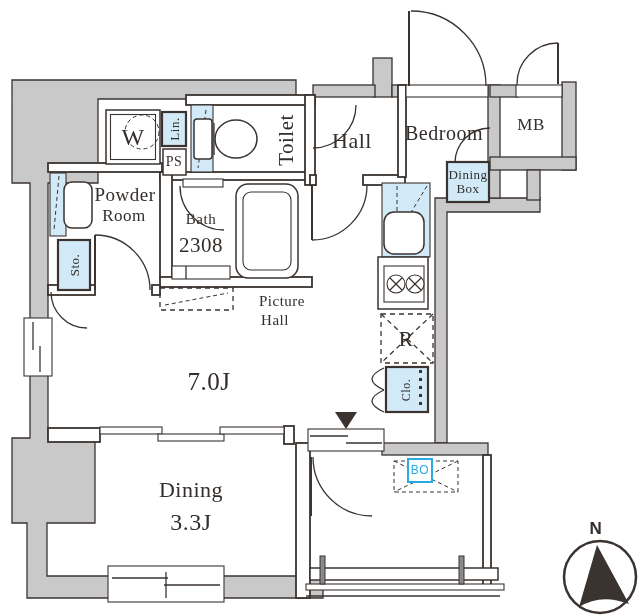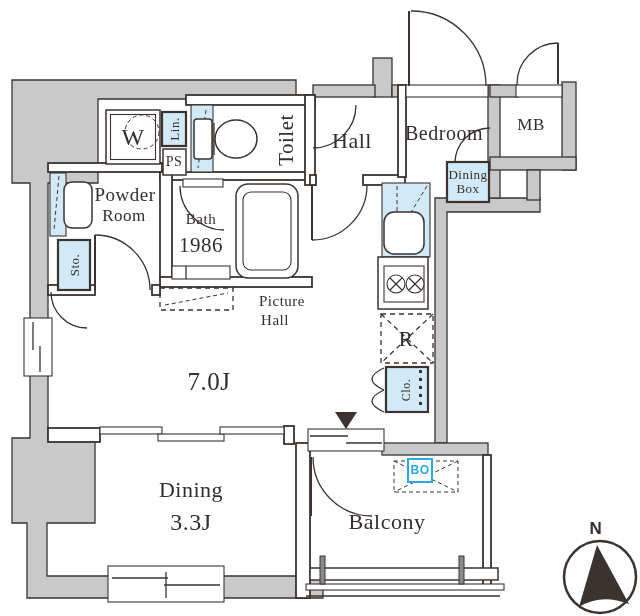--- a/index.html
+++ b/index.html
@@ -13,21 +13,21 @@
   .fix{fill:#fff;stroke:var(--line-dark,#3a3330);stroke-width:1.5;}
   .fixthin{fill:#fff;stroke:var(--line-dark,#3a3330);stroke-width:1.1;}
   .dash{fill:none;stroke:var(--line-dark,#3a3330);stroke-width:1.3;stroke-dasharray:5 4;}
   .dashthin{fill:none;stroke:var(--line-dark,#3a3330);stroke-width:1;stroke-dasharray:4 3;}
   .arc{fill:none;stroke:var(--line-dark,#3a3330);stroke-width:1.3;}
   .leaf{stroke:var(--line-dark,#3a3330);stroke-width:2;}
   .dark{fill:var(--line-dark,#3a3330);}
   .lbl{position:absolute;transform:translate(-50%,-50%);color:var(--text-dark,#332e2b);
        white-space:nowrap;letter-spacing:.5px;line-height:1;}
   .vert{transform:translate(-50%,-50%) rotate(-90deg);}
-  .accent{color:var(--accent-blue,#29abe2);font-family:"Liberation Sans",sans-serif;font-weight:bold;}
+  .accent{color:var(--accent-blue,#29abe2);font-family:"Liberation Sans",sans-serif;font-weight:normal;}
   .north{font-family:"Liberation Sans",sans-serif;font-weight:bold;}
 </style>
 </head>
 <body>
 
 <div id="plan">
 
 <svg width="640" height="616" viewBox="0 0 640 616">
 
   <g>
@@ -203,25 +203,24 @@
   <div class="lbl" style="left:174px;top:162px;font-size:14px">PS</div>
   <div class="lbl vert" style="left:286px;top:140px;font-size:21px">Toilet</div>
   <div class="lbl" style="left:352px;top:141px;font-size:22px">Hall</div>
   <div class="lbl" style="left:444px;top:133px;font-size:20px">Bedroom</div>
   <div class="lbl" style="left:531px;top:124px;font-size:17px">MB</div>
   <div class="lbl" style="left:468px;top:174px;font-size:13px">Dining</div>
   <div class="lbl" style="left:468px;top:188px;font-size:13px">Box</div>
   <div class="lbl" style="left:125px;top:194px;font-size:19px">Powder</div>
   <div class="lbl" style="left:124px;top:215px;font-size:17px">Room</div>
   <div class="lbl" style="left:201px;top:219px;font-size:15px">Bath</div>
-  <div class="lbl" style="left:201px;top:245px;font-size:21px">1986</div>
+  <div class="lbl" style="left:201px;top:245px;font-size:21px">2308</div>
   <div class="lbl" style="left:282px;top:301px;font-size:15px">Picture</div>
   <div class="lbl" style="left:275px;top:320px;font-size:15px">Hall</div>
   <div class="lbl" style="left:209px;top:381px;font-size:25px">7.0J</div>
   <div class="lbl" style="left:191px;top:490px;font-size:22px">Dining</div>
   <div class="lbl" style="left:191px;top:522px;font-size:24px">3.3J</div>
-  <div class="lbl" style="left:387px;top:522px;font-size:22px">Balcony</div>
   <div class="lbl" style="left:406px;top:339px;font-size:21px">R</div>
   <div class="lbl vert" style="left:406px;top:390px;font-size:12px">Clo.</div>
   <div class="lbl vert" style="left:74px;top:265px;font-size:13px">Sto.</div>
   <div class="lbl accent" style="left:420px;top:470px;font-size:12px">BO</div>
   <div class="lbl north" style="left:596px;top:528px;font-size:17px">N</div>
 </div>
 
 </body></html>

